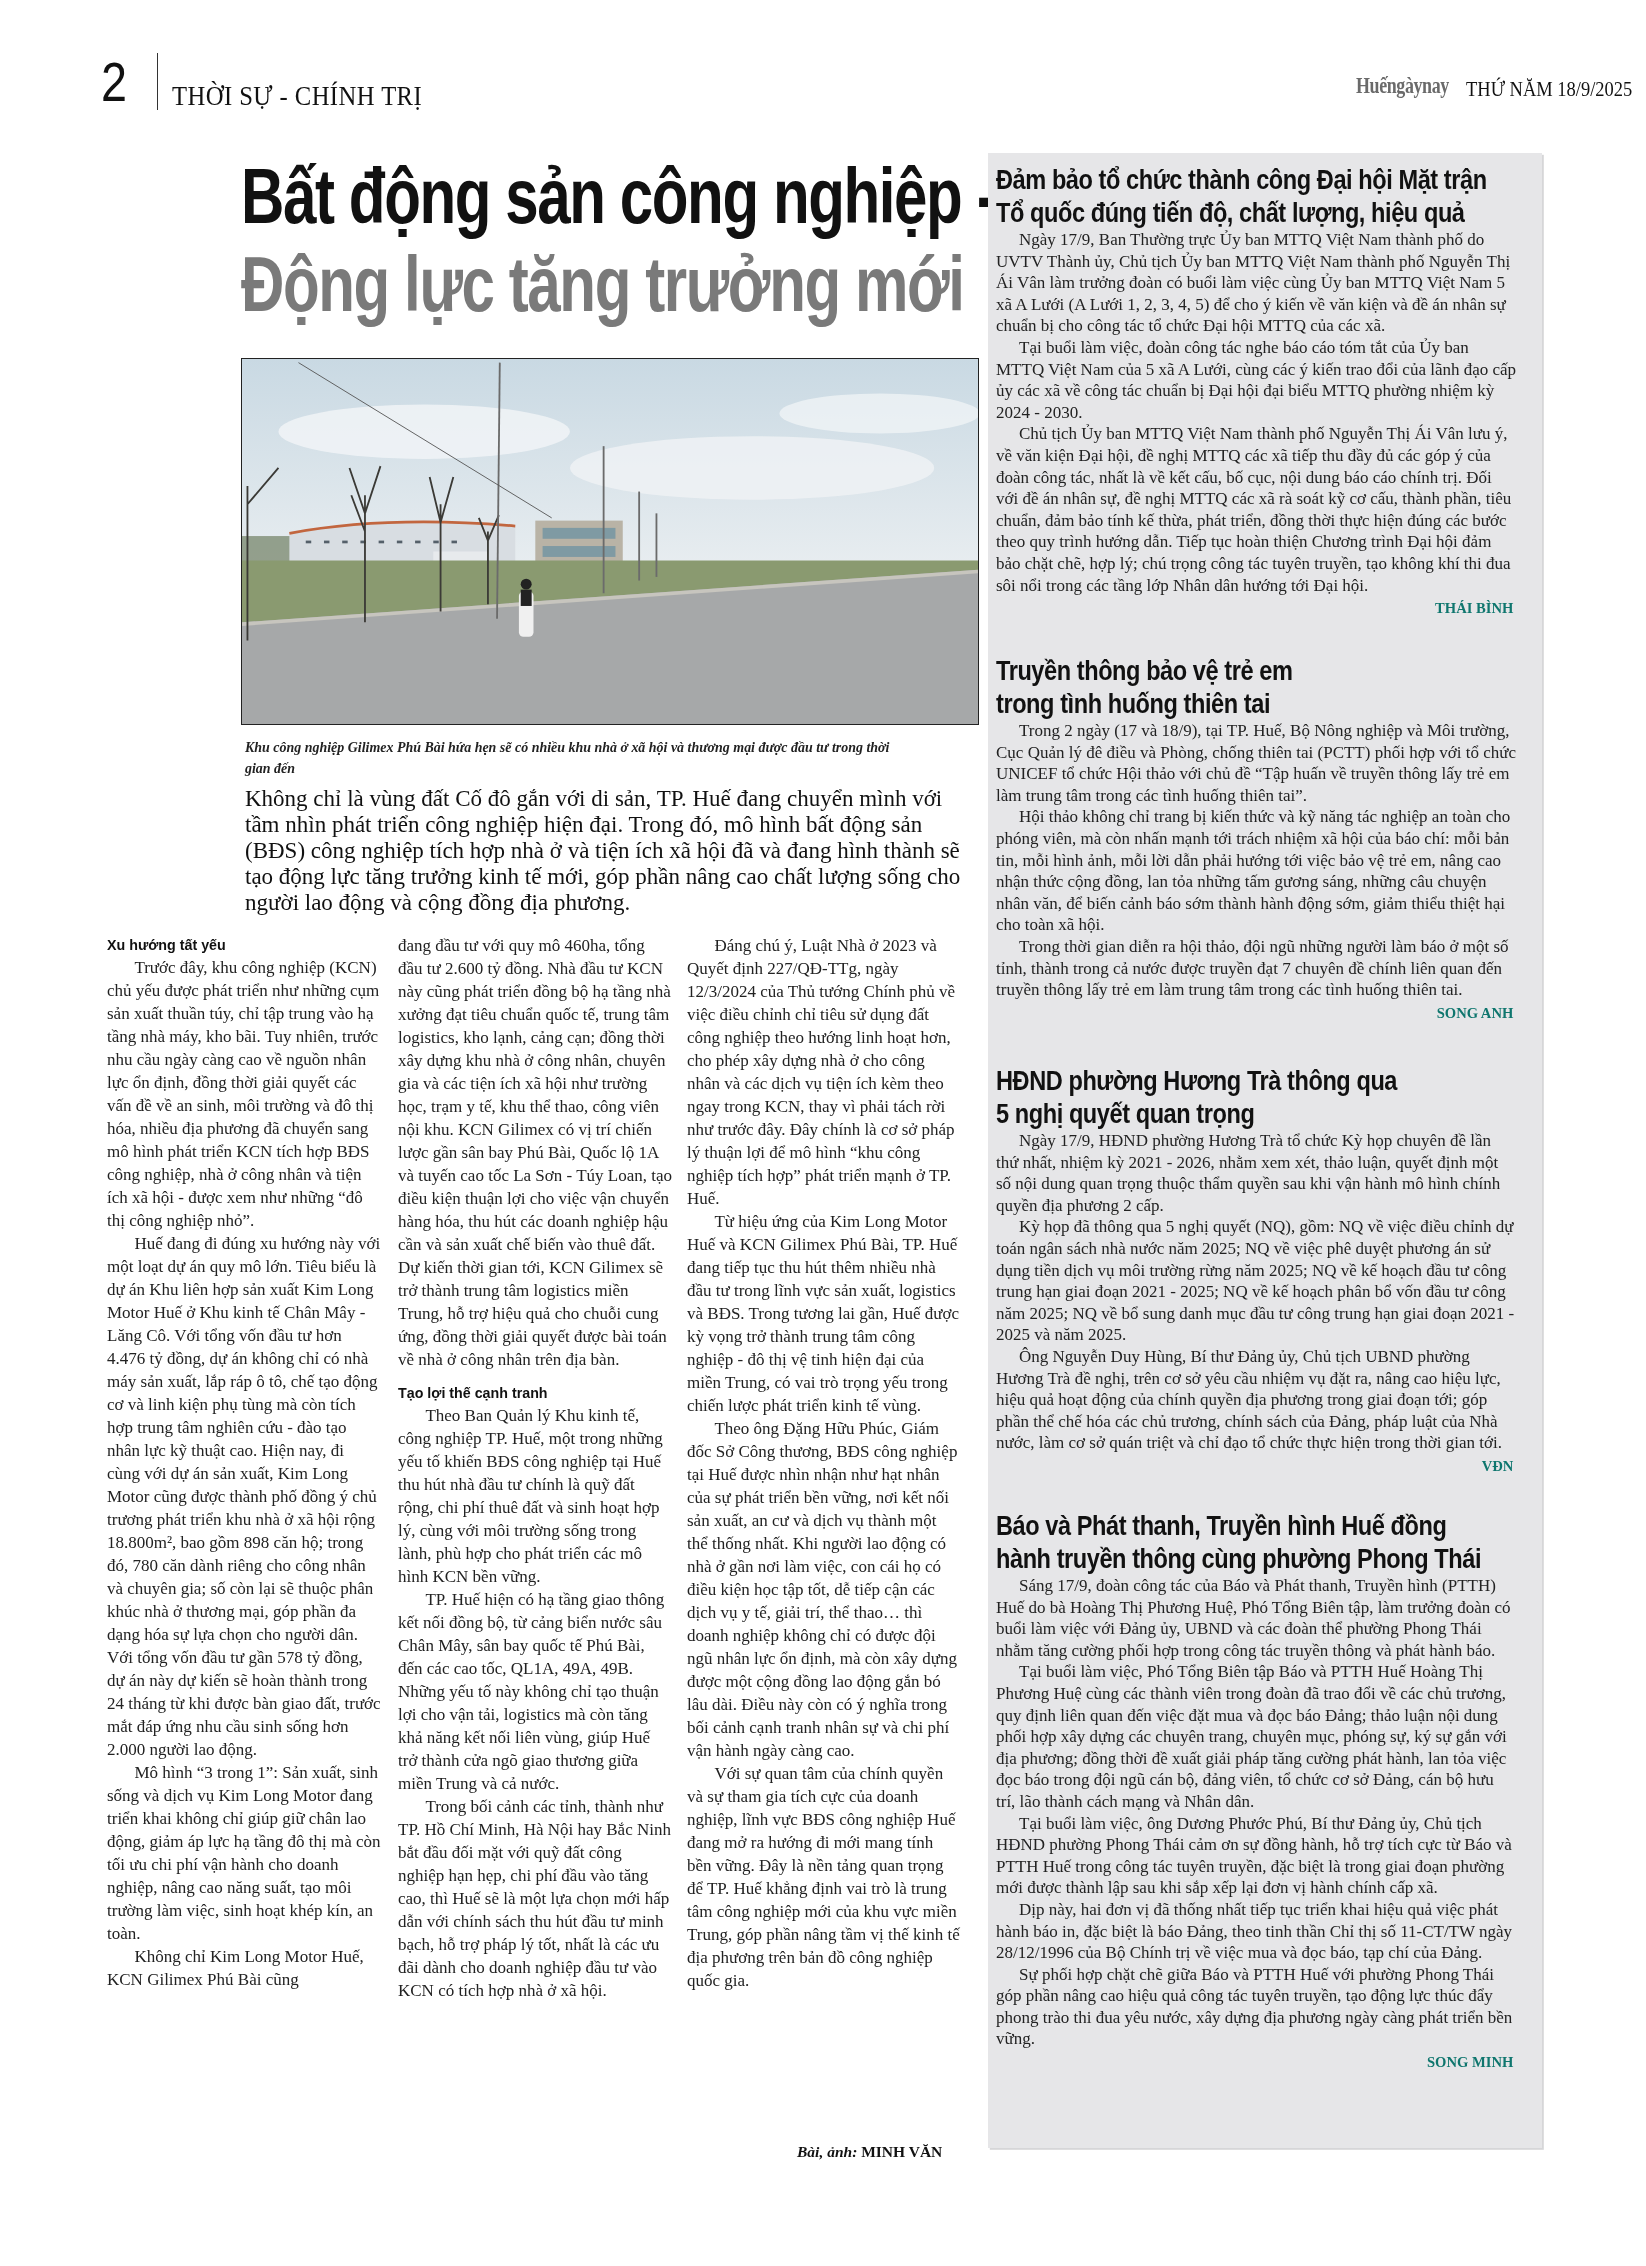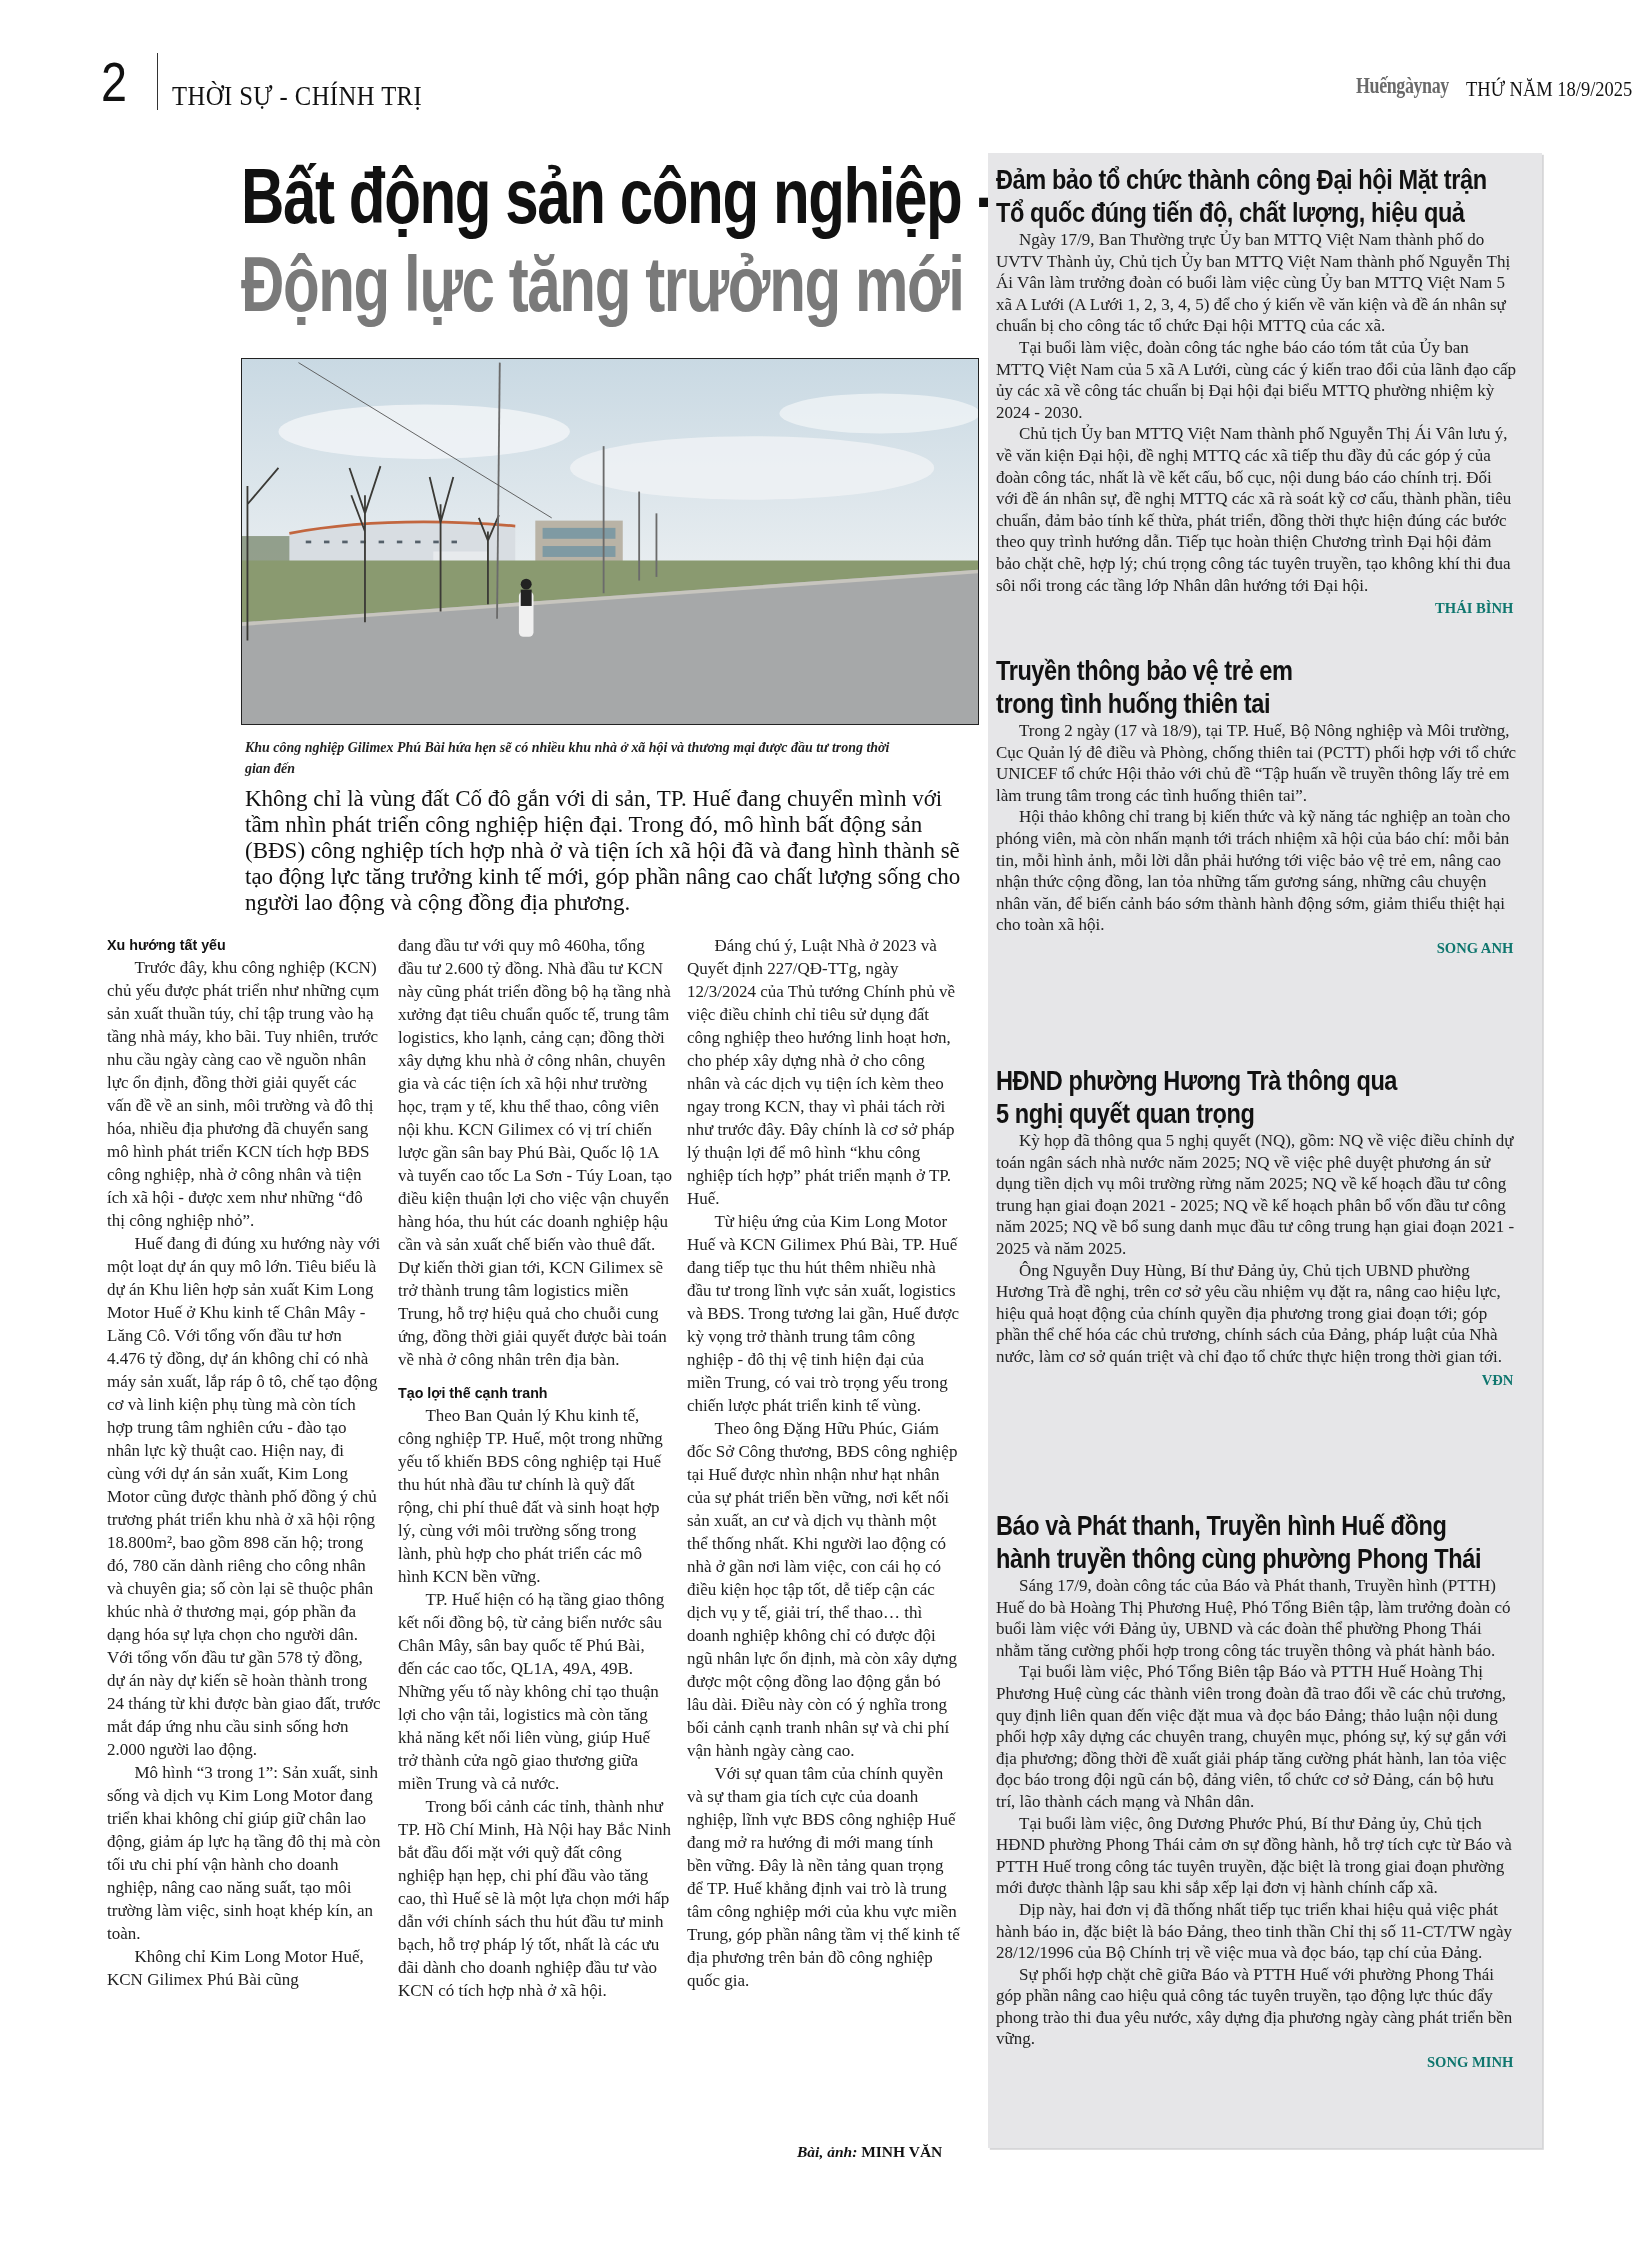--- a/index.html
+++ b/index.html
@@ -173,30 +173,32 @@
 </div>
 
 <div class="brief b2">
   <div class="brief-title">
     <div>Truyền thông bảo vệ trẻ em</div>
     <div>trong tình huống thiên tai</div>
   </div>
   <div class="brief-body">
     <p>Trong 2 ngày (17 và 18/9), tại TP. Huế, Bộ Nông nghiệp và Môi trường, Cục Quản lý đê điều và Phòng, chống thiên tai (PCTT) phối hợp với tổ chức UNICEF tổ chức Hội thảo với chủ đề “Tập huấn về truyền thông lấy trẻ em làm trung tâm trong các tình huống thiên tai”.</p>
     <p>Hội thảo không chỉ trang bị kiến thức và kỹ năng tác nghiệp an toàn cho phóng viên, mà còn nhấn mạnh tới trách nhiệm xã hội của báo chí: mỗi bản tin, mỗi hình ảnh, mỗi lời dẫn phải hướng tới việc bảo vệ trẻ em, nâng cao nhận thức cộng đồng, lan tỏa những tấm gương sáng, những câu chuyện nhân văn, để biến cảnh báo sớm thành hành động sớm, giảm thiểu thiệt hại cho toàn xã hội.</p>
+    <p>Trong thời gian diễn ra hội thảo, đội ngũ những người làm báo ở một số tỉnh, thành trong cả nước được truyền đạt 7 chuyên đề chính liên quan đến truyền thông lấy trẻ em làm trung tâm trong các tình huống thiên tai.</p>
   </div>
   <div class="brief-author">SONG ANH</div>
 </div>
 
 <div class="brief b3">
   <div class="brief-title">
     <div>HĐND phường Hương Trà thông qua</div>
     <div>5 nghị quyết quan trọng</div>
   </div>
   <div class="brief-body">
+    <p>Ngày 17/9, HĐND phường Hương Trà tổ chức Kỳ họp chuyên đề lần thứ nhất, nhiệm kỳ 2021 - 2026, nhằm xem xét, thảo luận, quyết định một số nội dung quan trọng thuộc thẩm quyền sau khi vận hành mô hình chính quyền địa phương 2 cấp.</p>
     <p>Kỳ họp đã thông qua 5 nghị quyết (NQ), gồm: NQ về việc điều chỉnh dự toán ngân sách nhà nước năm 2025; NQ về việc phê duyệt phương án sử dụng tiền dịch vụ môi trường rừng năm 2025; NQ về kế hoạch đầu tư công trung hạn giai đoạn 2021 - 2025; NQ về kế hoạch phân bổ vốn đầu tư công năm 2025; NQ về bổ sung danh mục đầu tư công trung hạn giai đoạn 2021 - 2025 và năm 2025.</p>
     <p>Ông Nguyễn Duy Hùng, Bí thư Đảng ủy, Chủ tịch UBND phường Hương Trà đề nghị, trên cơ sở yêu cầu nhiệm vụ đặt ra, nâng cao hiệu lực, hiệu quả hoạt động của chính quyền địa phương trong giai đoạn tới; góp phần thể chế hóa các chủ trương, chính sách của Đảng, pháp luật của Nhà nước, làm cơ sở quán triệt và chỉ đạo tổ chức thực hiện trong thời gian tới.</p>
   </div>
   <div class="brief-author">VĐN</div>
 </div>
 
 <div class="brief b4">
   <div class="brief-title">
     <div>Báo và Phát thanh, Truyền hình Huế đồng</div>
     <div>hành truyền thông cùng phường Phong Thái</div>

